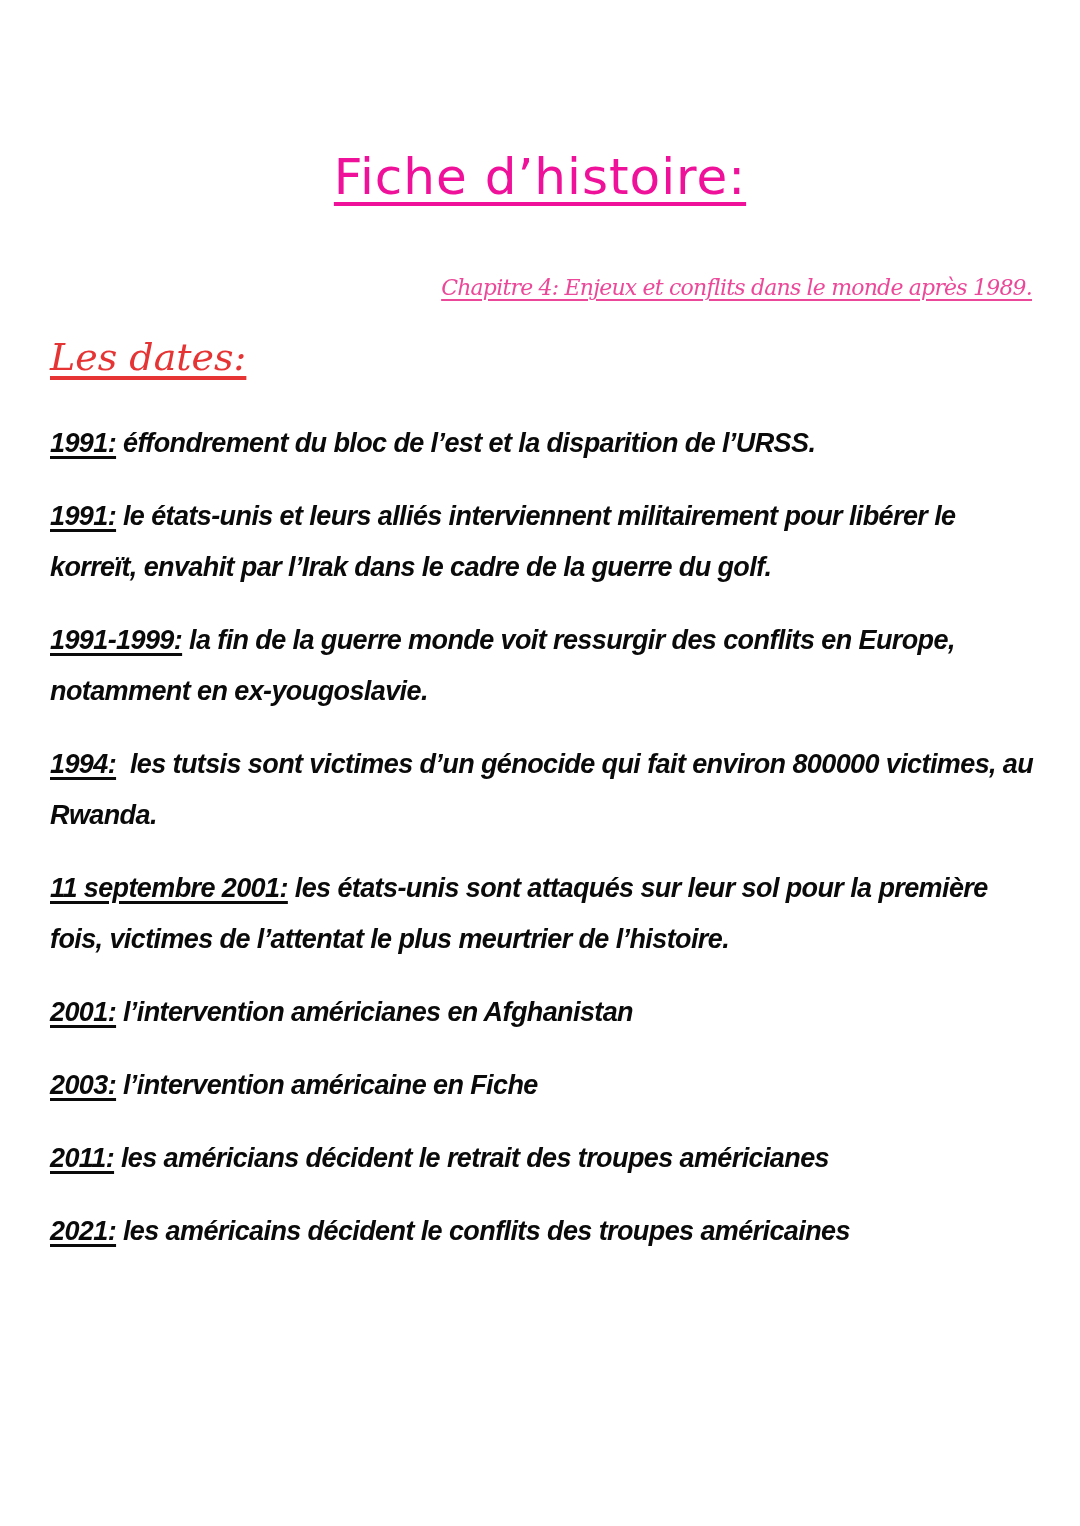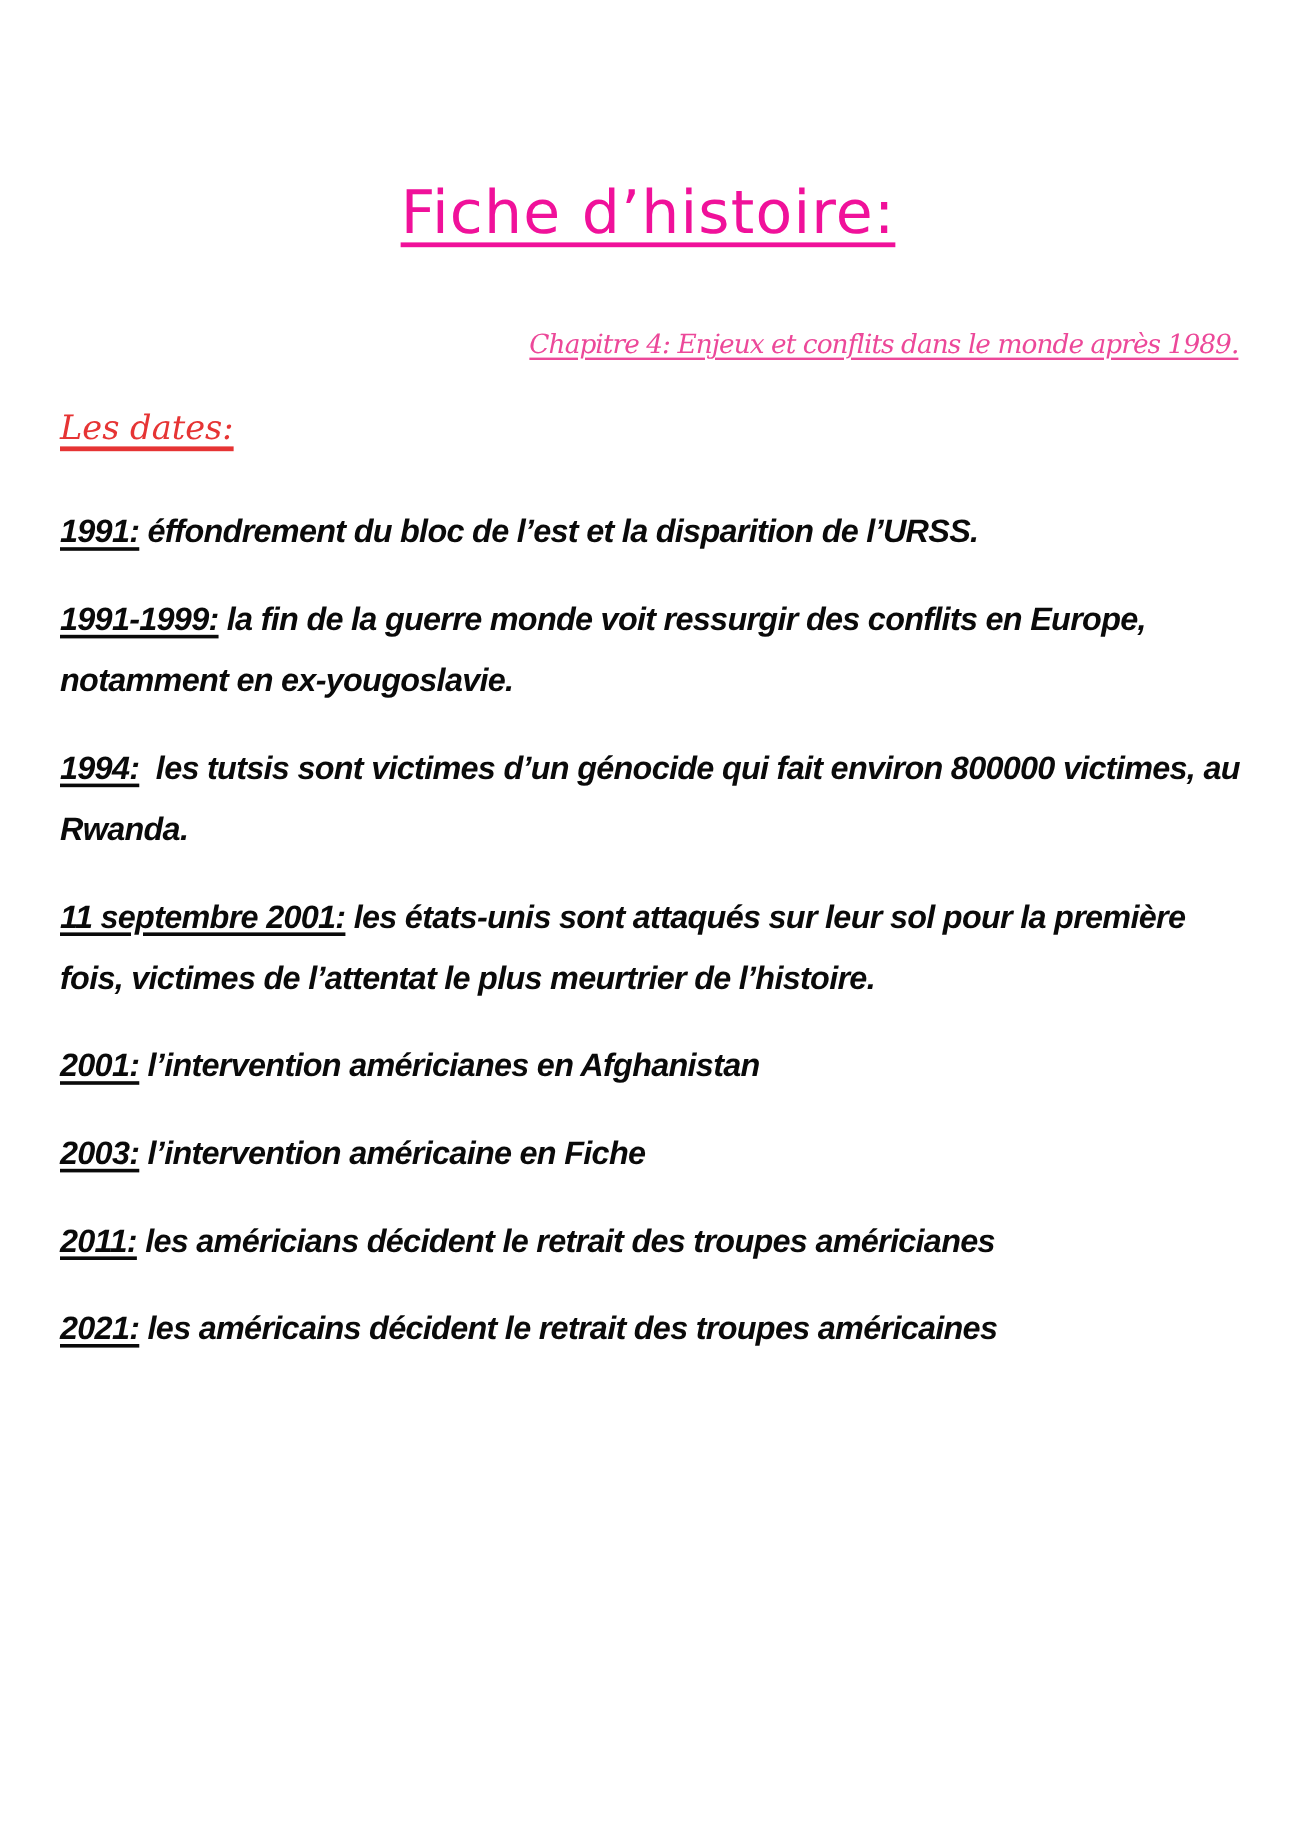--- a/index.html
+++ b/index.html
@@ -52,21 +52,21 @@
       text-decoration-thickness: 2px;
       text-underline-offset: 4px;
       white-space: nowrap;
     }
     .section-heading {
       position: absolute;
       left: 50px;
       top: 332px;
       font-family: "DejaVu Serif", serif;
       font-style: italic;
-      font-size: 28px;
+      font-size: 38px;
       line-height: 50px;
       color: #e63434;
       text-decoration: underline;
       text-decoration-thickness: 4px;
       text-underline-offset: 6px;
     }
     .entries {
       position: absolute;
       left: 50px;
       top: 418px;
@@ -103,35 +103,38 @@
 
   <div class="chapter">Chapitre 4: Enjeux et conflits dans le monde après 1989.</div>
 
   <div class="section-heading">Les dates:</div>
 
   <div class="entries">
     <p class="entry">
       <span class="date">1991:</span><span class="sep"> </span><span class="text">éffondrement du bloc de l’est et la disparition de l’URSS.</span>
     </p>
     <p class="entry">
+      <span class="date">1991:</span><span class="sep"> </span><span class="text">le états-unis et leurs alliés interviennent militairement pour libérer le korreït, envahit par l’Irak dans le cadre de la guerre du golf.</span>
+    </p>
+    <p class="entry">
       <span class="date">1991-1999:</span><span class="sep"> </span><span class="text">la fin de la guerre monde voit ressurgir des conflits en Europe, notamment en ex-yougoslavie.</span>
     </p>
     <p class="entry">
       <span class="date">1994:</span><span class="sep">  </span><span class="text">les tutsis sont victimes d’un génocide qui fait environ 800000 victimes, au Rwanda.</span>
     </p>
     <p class="entry">
       <span class="date">11 septembre 2001:</span><span class="sep"> </span><span class="text">les états-unis sont attaqués sur leur sol pour la première fois, victimes de l’attentat le plus meurtrier de l’histoire.</span>
     </p>
     <p class="entry">
       <span class="date">2001:</span><span class="sep"> </span><span class="text">l’intervention américianes en Afghanistan</span>
     </p>
     <p class="entry">
       <span class="date">2003:</span><span class="sep"> </span><span class="text">l’intervention américaine en Fiche</span>
     </p>
     <p class="entry">
       <span class="date">2011:</span><span class="sep"> </span><span class="text">les américians décident le retrait des troupes américianes</span>
     </p>
     <p class="entry">
-      <span class="date">2021:</span><span class="sep"> </span><span class="text">les américains décident le retrait des troupes américaines</span>
+      <span class="date">2021:</span><span class="sep"> </span><span class="text">les américains décident le conflits des troupes américaines</span>
     </p>
   </div>
 
 </div>
 
 </body></html>

